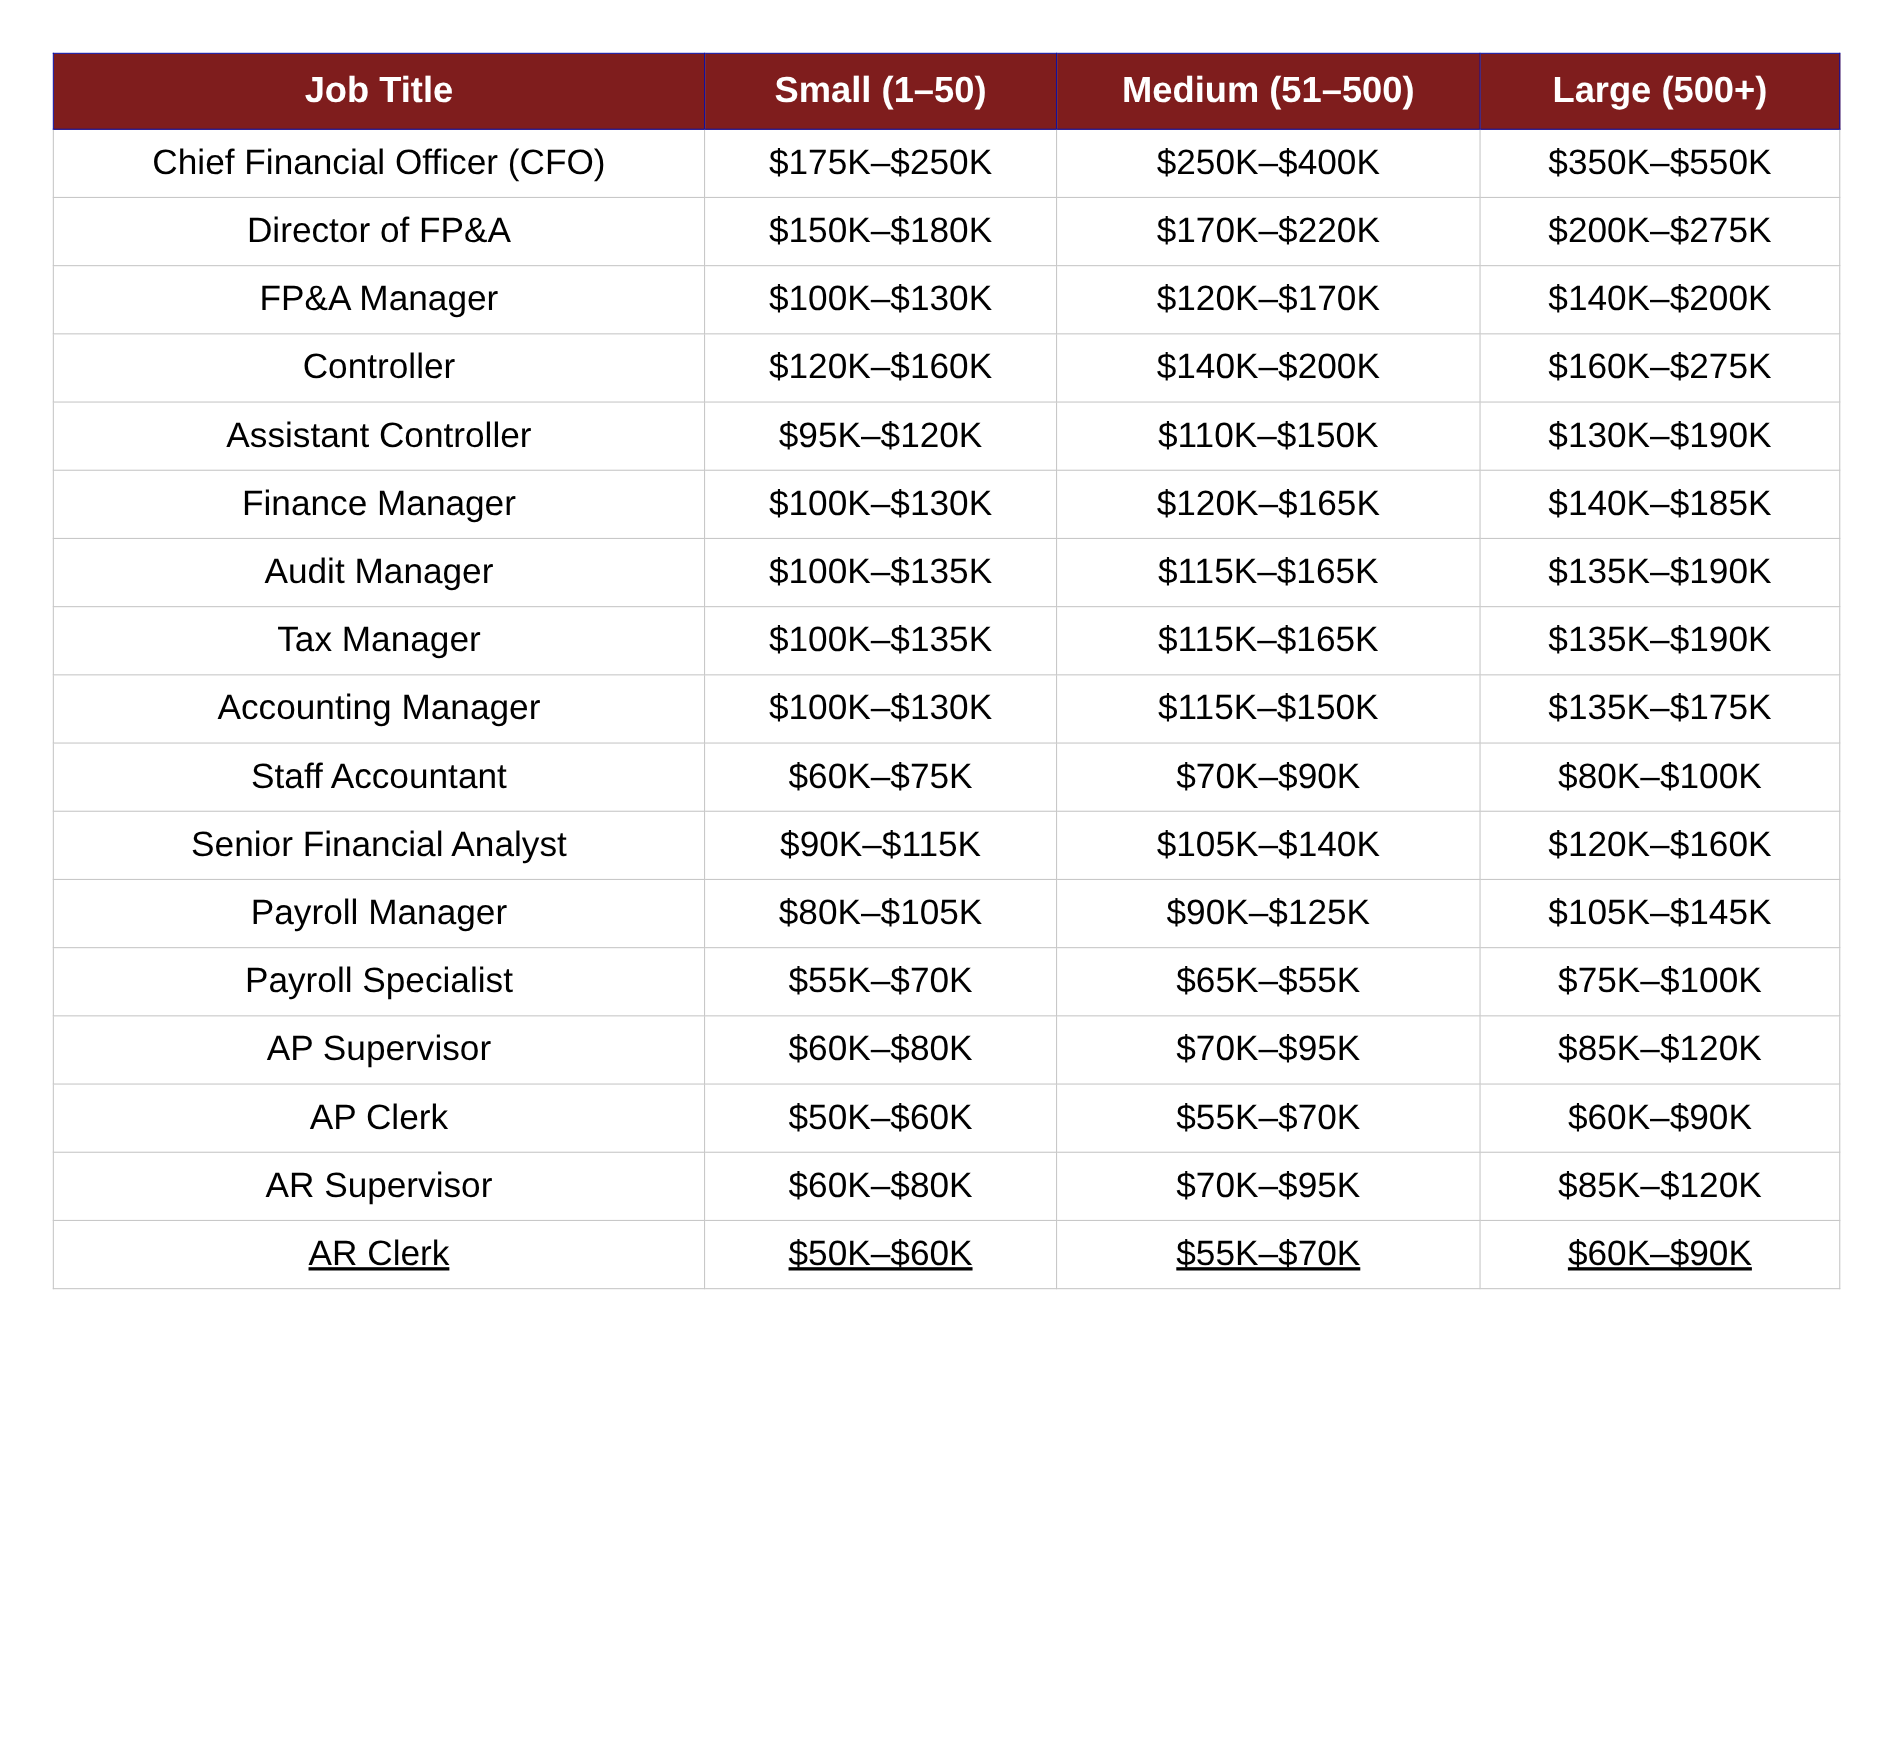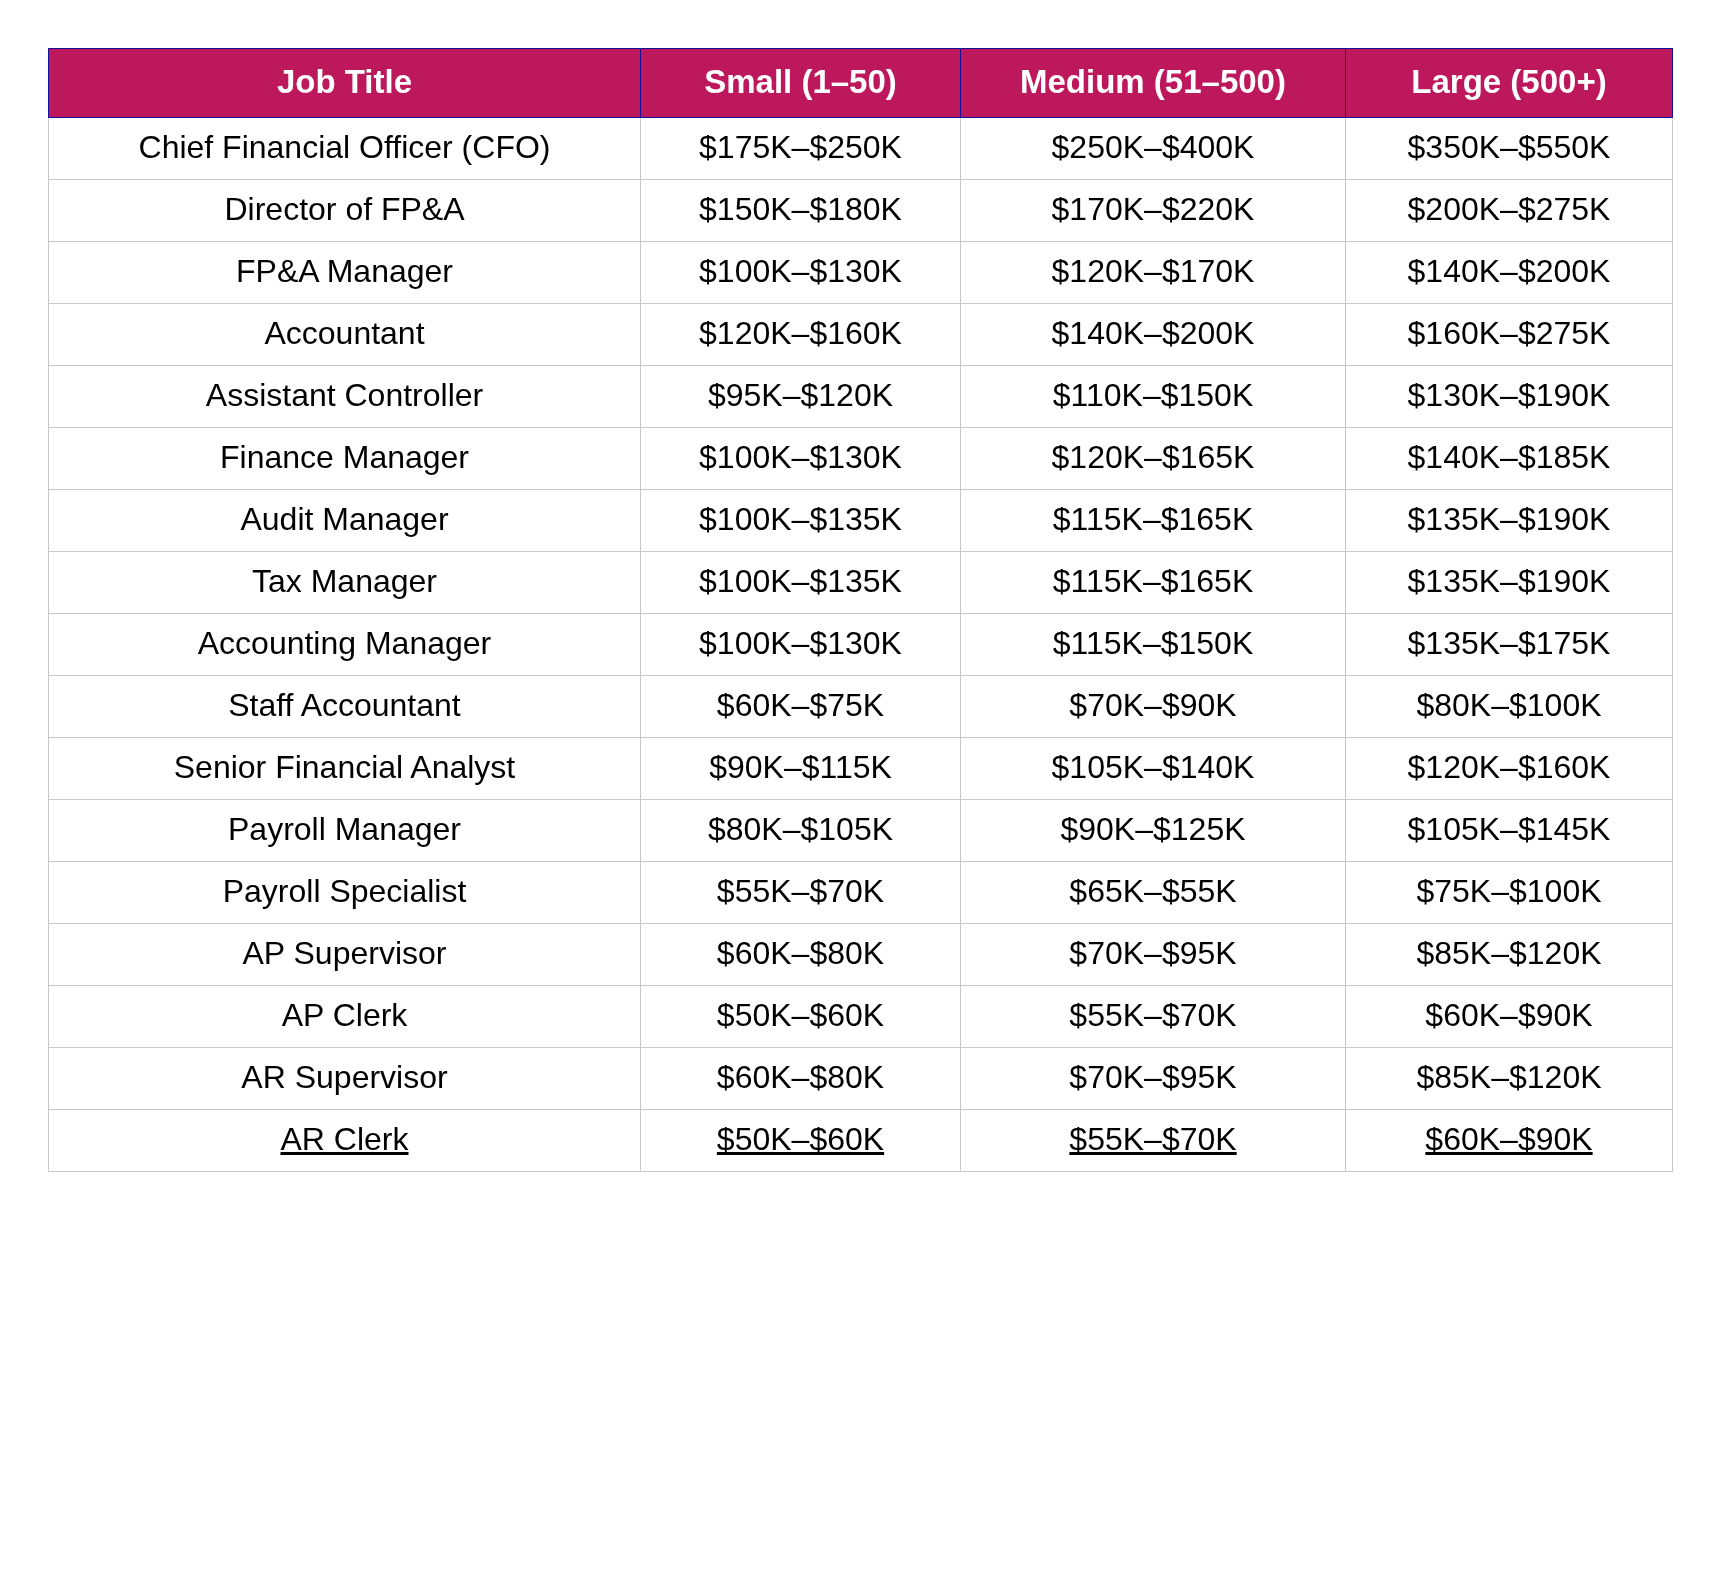--- a/index.html
+++ b/index.html
@@ -24,21 +24,21 @@
     border-collapse: collapse;
     table-layout: fixed;
     width: 1624px;
   }
   table.salary-table col.c-title { width: 592px; }
   table.salary-table col.c-small { width: 320px; }
   table.salary-table col.c-medium { width: 385px; }
   table.salary-table col.c-large { width: 327px; }
 
   thead th {
-    background: #be185d;
+    background: #7f1d1d;
     color: #ffffff;
     font-size: 33px;
     font-weight: bold;
     text-align: center;
     padding: 14px 8px 16px 8px;
     border: 1px solid #11119e;
     white-space: nowrap;
   }
   tbody td {
     font-size: 32px;
@@ -88,21 +88,21 @@
           <td>$170K–$220K</td>
           <td>$200K–$275K</td>
         </tr>
         <tr>
           <td>FP&amp;A Manager</td>
           <td>$100K–$130K</td>
           <td>$120K–$170K</td>
           <td>$140K–$200K</td>
         </tr>
         <tr>
-          <td>Accountant</td>
+          <td>Controller</td>
           <td>$120K–$160K</td>
           <td>$140K–$200K</td>
           <td>$160K–$275K</td>
         </tr>
         <tr>
           <td>Assistant Controller</td>
           <td>$95K–$120K</td>
           <td>$110K–$150K</td>
           <td>$130K–$190K</td>
         </tr>

